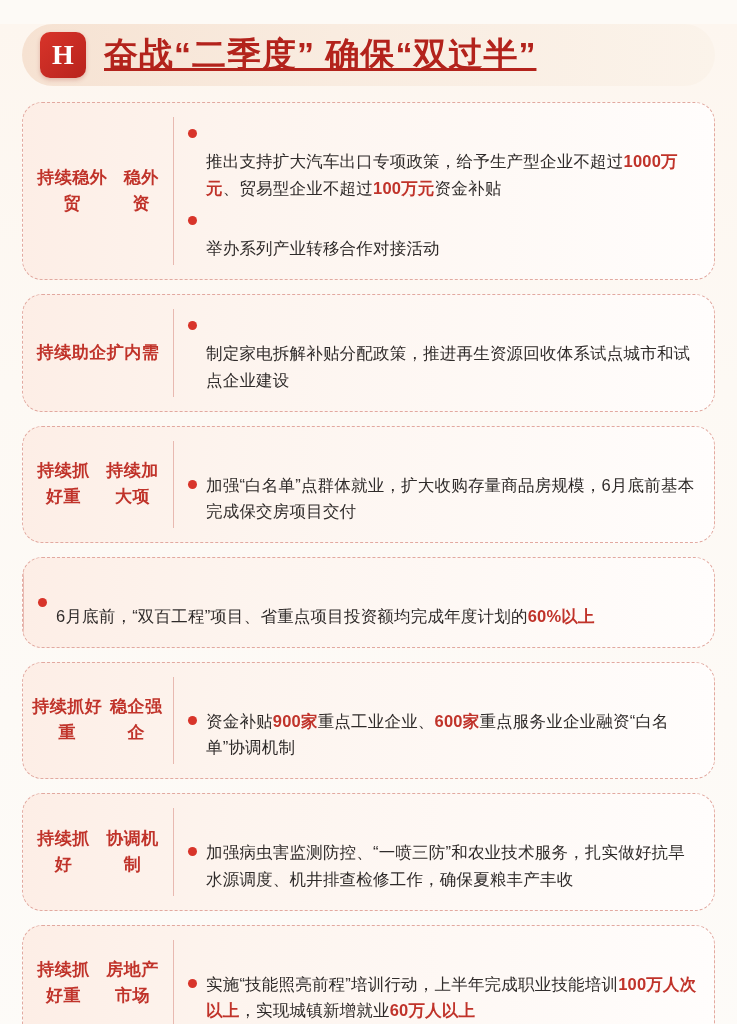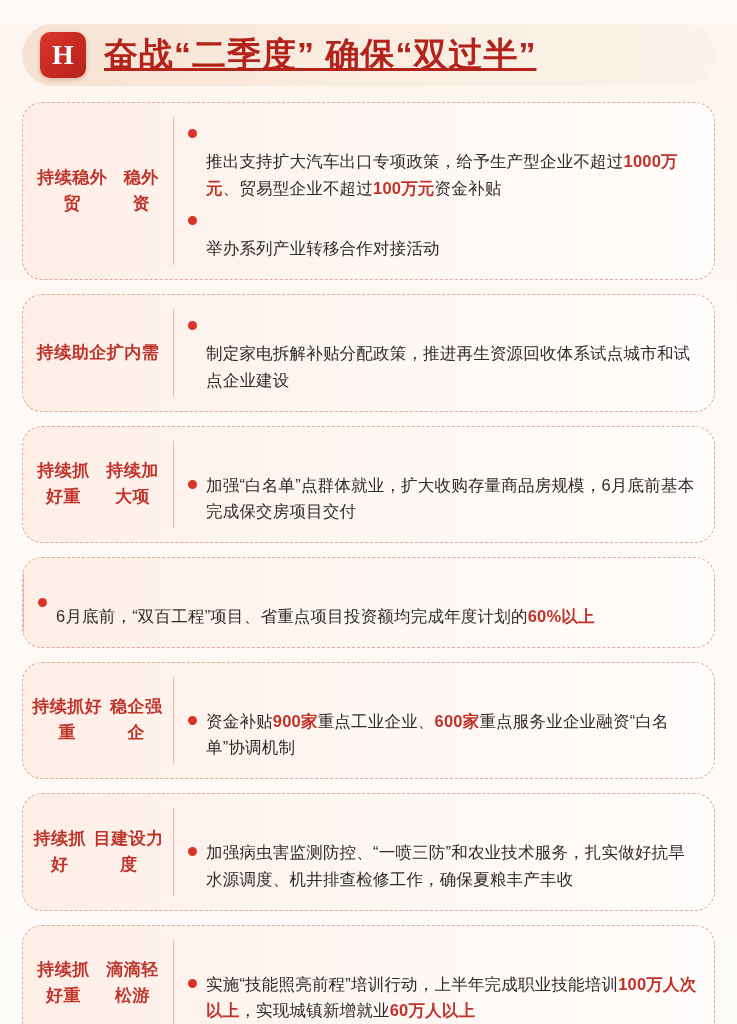--- a/index.html
+++ b/index.html
@@ -208,35 +208,35 @@
           <div class="bullet-item">
             <span class="bullet-dot mid"></span>
             <div class="bullet-text"><span>资金补贴</span><span class="em">900家</span><span>重点工业企业、</span><span class="em">600家</span><span>重点服务业企业融资“白名单”协调机制</span></div>
           </div>
         </div>
       </div>
       <div class="row">
         <div class="row-label">
           <span>持续抓好</span>
           <br>
-          <span>目建设力度</span>
+          <span>协调机制</span>
         </div>
         <div class="row-divider"></div>
         <div class="row-body">
           <div class="bullet-item">
             <span class="bullet-dot mid"></span>
             <div class="bullet-text"><span>加强病虫害监测防控、“一喷三防”和农业技术服务，扎实做好抗旱水源调度、机井排查检修工作，确保夏粮丰产丰收</span></div>
           </div>
         </div>
       </div>
       <div class="row">
         <div class="row-label">
           <span>持续抓好重</span>
           <br>
-          <span>滴滴轻松游</span>
+          <span>房地产市场</span>
         </div>
         <div class="row-divider"></div>
         <div class="row-body">
           <div class="bullet-item">
             <span class="bullet-dot mid"></span>
             <div class="bullet-text"><span>实施“技能照亮前程”培训行动，上半年完成职业技能培训</span><span class="em">100万人次以上</span><span>，实现城镇新增就业</span><span class="em">60万人以上</span></div>
           </div>
         </div>
       </div>
     </div>

